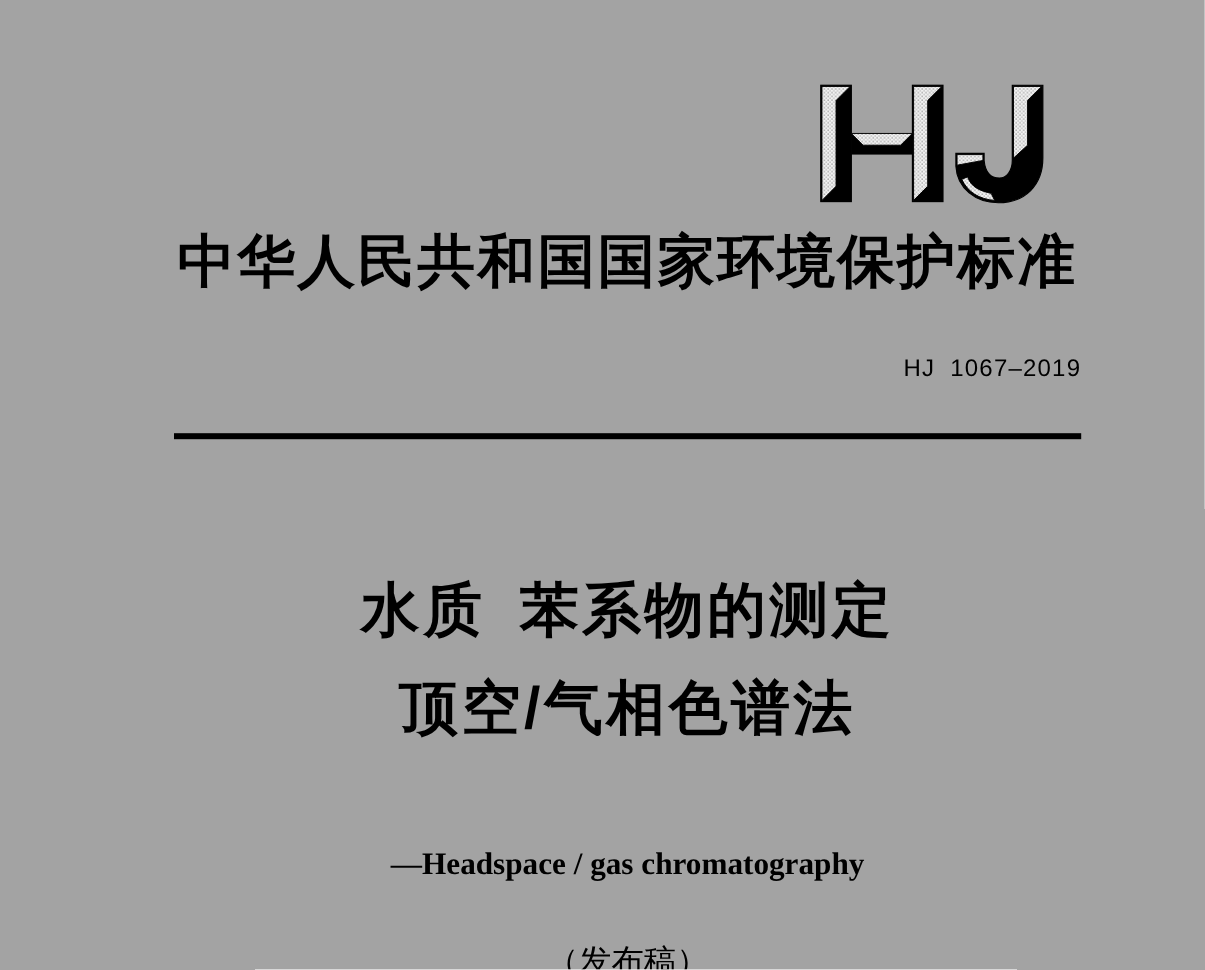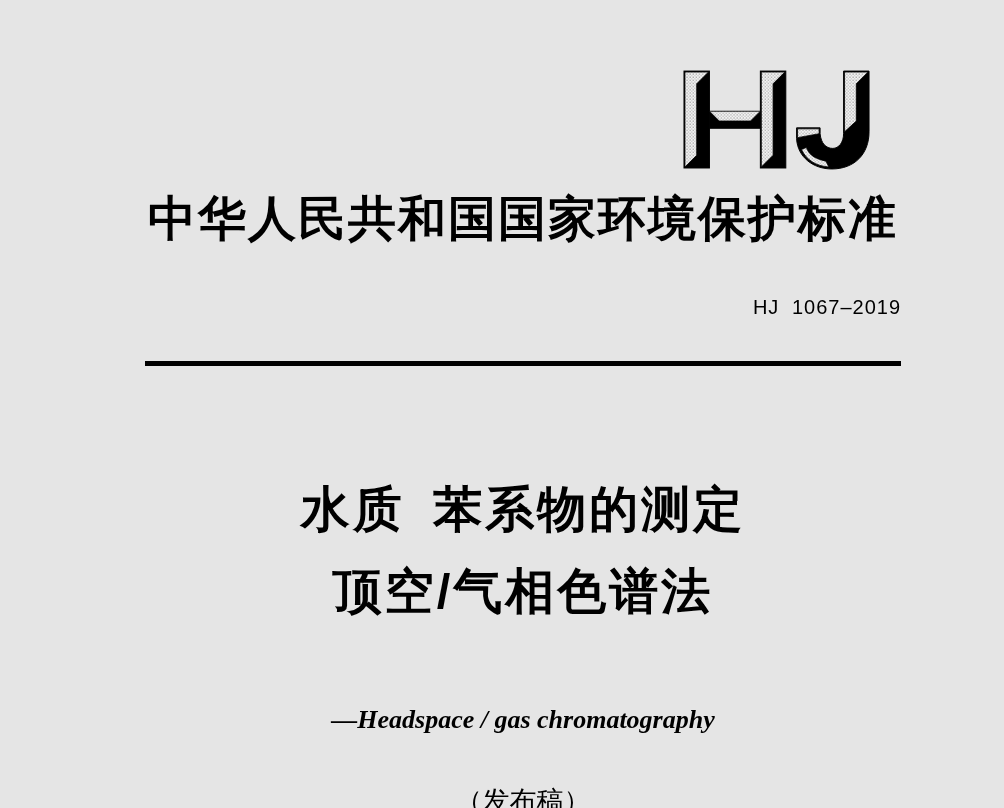--- a/index.html
+++ b/index.html
@@ -1,19 +1,19 @@
 <!DOCTYPE html>
 <html><head>
 <meta charset="utf-8">
 <style>
   html,body{margin:0;padding:0;background:#ffffff;}
   .page{
     position:relative;
     width:1004px;height:808px;
-    background:#e5e5e5;
+    background:#a3a3a3;
     overflow:hidden;
     font-family:"Liberation Sans",sans-serif;
     color:#000;
   }
   .content{
     position:absolute;left:145px;top:0;width:756px;height:100%;
   }
   .hj-logo{
     position:absolute;left:683px;top:70px;
   }
@@ -59,21 +59,21 @@
   .title-en{
     position:absolute;left:0;width:100%;
     margin:0;
     font-family:"Liberation Serif",serif;
     font-size:26px;font-weight:bold;
     line-height:34px;
     text-align:center;
     white-space:nowrap;
   }
   .title-en.line1{top:648px;}
-  .title-en.line2{top:703px;font-style:italic;}
+  .title-en.line2{top:703px;}
   .release-note{
     position:absolute;top:781px;left:0;width:100%;
     font-family:"Liberation Sans",sans-serif;
     font-size:27px;font-weight:normal;
     line-height:40px;
     text-align:center;
     white-space:nowrap;
   }
 </style>
 </head>

